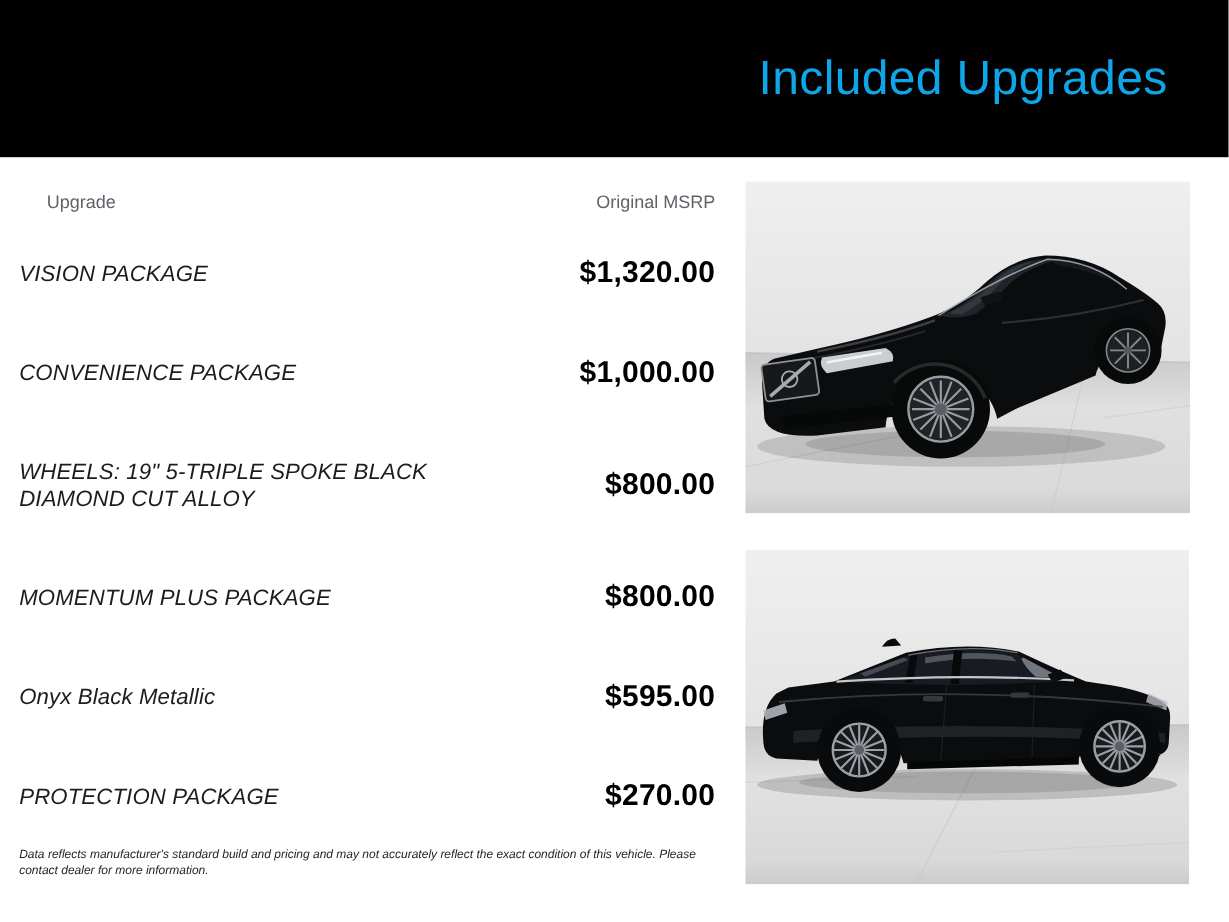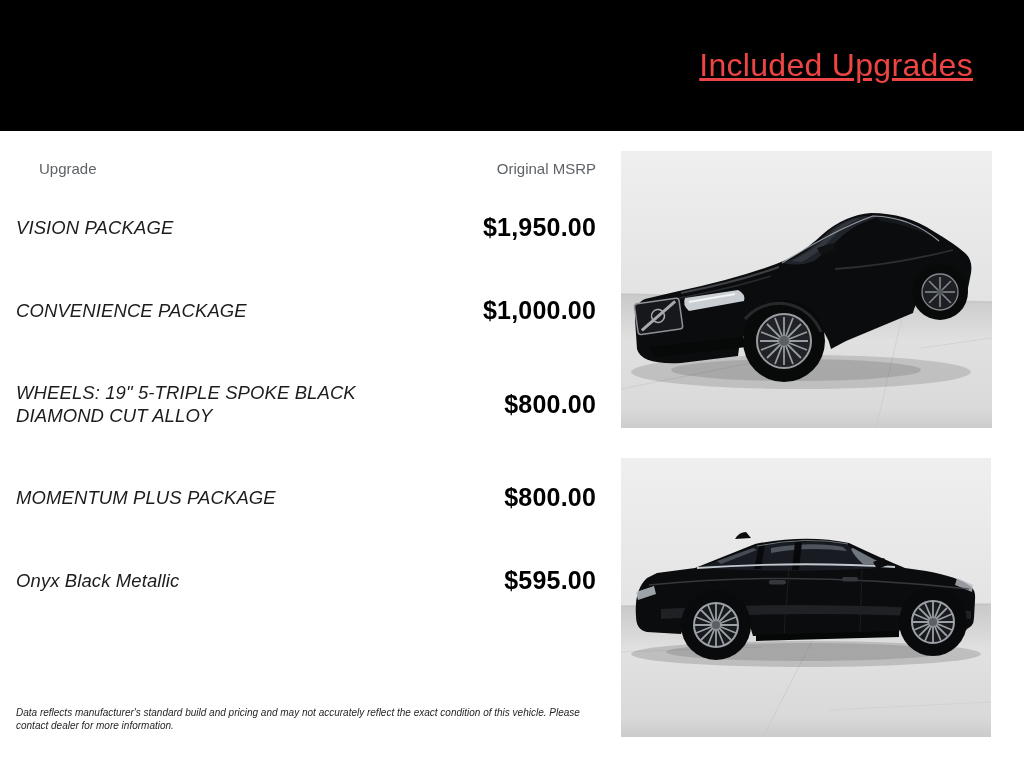--- a/index.html
+++ b/index.html
@@ -7,21 +7,21 @@
   .page {
     position:relative; width:1024px; height:768px; overflow:hidden;
     background:#ffffff; font-family:"Liberation Sans", sans-serif;
   }
   
   .banner {
     position:absolute; left:0; top:0; width:1024px; height:131px;
     background:#000000; display:flex; align-items:center; justify-content:flex-end;
     padding-right:51px;
   }
-  .banner-title { color:#ef4444; font-size:32px; font-weight:400; letter-spacing:0.3px;text-decoration:underline; }
+  .banner-title { color:#0ea5e9; font-size:40px; font-weight:400; letter-spacing:0.3px; }
 
   
   .upgrades-table { position:absolute; left:16px; top:160px; width:580px; }
   .table-header {
     display:flex; justify-content:space-between; align-items:baseline;
     color:#5f6368; font-size:15px; height:19px;margin-left:23px;
   }
   .rows { margin-top:7px; display:flex; flex-direction:column; }
   .row { display:flex; justify-content:space-between; align-items:center; min-height:83px; }
   .row.tall { min-height:104px; }
@@ -50,37 +50,41 @@
   </div>
 
   <div class="upgrades-table">
     <div class="table-header">
       <span>Upgrade</span>
       <span>Original MSRP</span>
     </div>
     <div class="rows">
       <div class="row">
         <span class="row-label">VISION PACKAGE</span>
-        <span class="row-price">$1,950.00</span>
+        <span class="row-price">$1,320.00</span>
       </div>
       <div class="row">
         <span class="row-label">CONVENIENCE PACKAGE</span>
         <span class="row-price">$1,000.00</span>
       </div>
       <div class="row tall">
         <span class="row-label">WHEELS: 19" 5-TRIPLE SPOKE BLACK DIAMOND CUT ALLOY</span>
         <span class="row-price">$800.00</span>
       </div>
       <div class="row">
         <span class="row-label">MOMENTUM PLUS PACKAGE</span>
         <span class="row-price">$800.00</span>
       </div>
       <div class="row">
         <span class="row-label">Onyx Black Metallic</span>
         <span class="row-price">$595.00</span>
+      </div>
+      <div class="row">
+        <span class="row-label">PROTECTION PACKAGE</span>
+        <span class="row-price">$270.00</span>
       </div>
     </div>
   </div>
 
   <div class="disclaimer">Data reflects manufacturer's standard build and pricing and may not accurately reflect the exact condition of this vehicle. Please contact dealer for more information.</div>
 
   <div class="photo photo-front">
     <svg width="371" height="277" viewBox="0 0 371 277" xmlns="http://www.w3.org/2000/svg">
       <defs>
         <linearGradient id="wall1" x1="0" y1="0" x2="0" y2="1">

